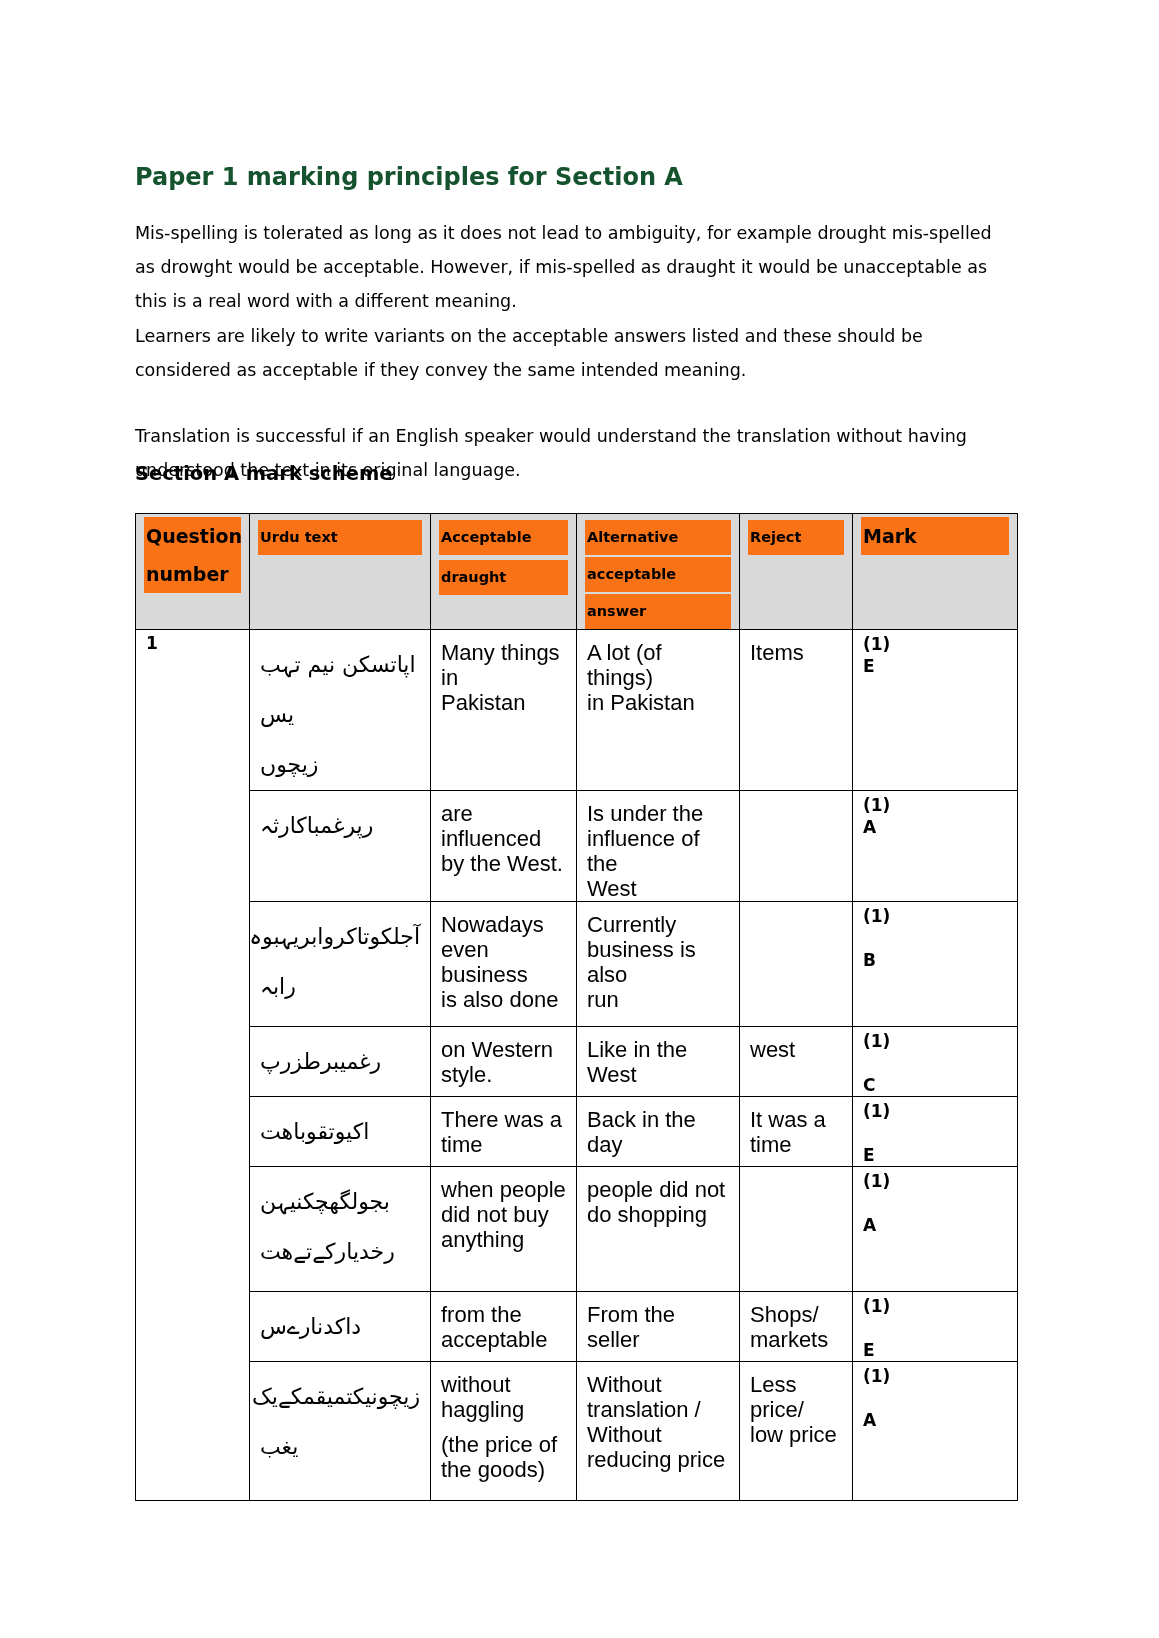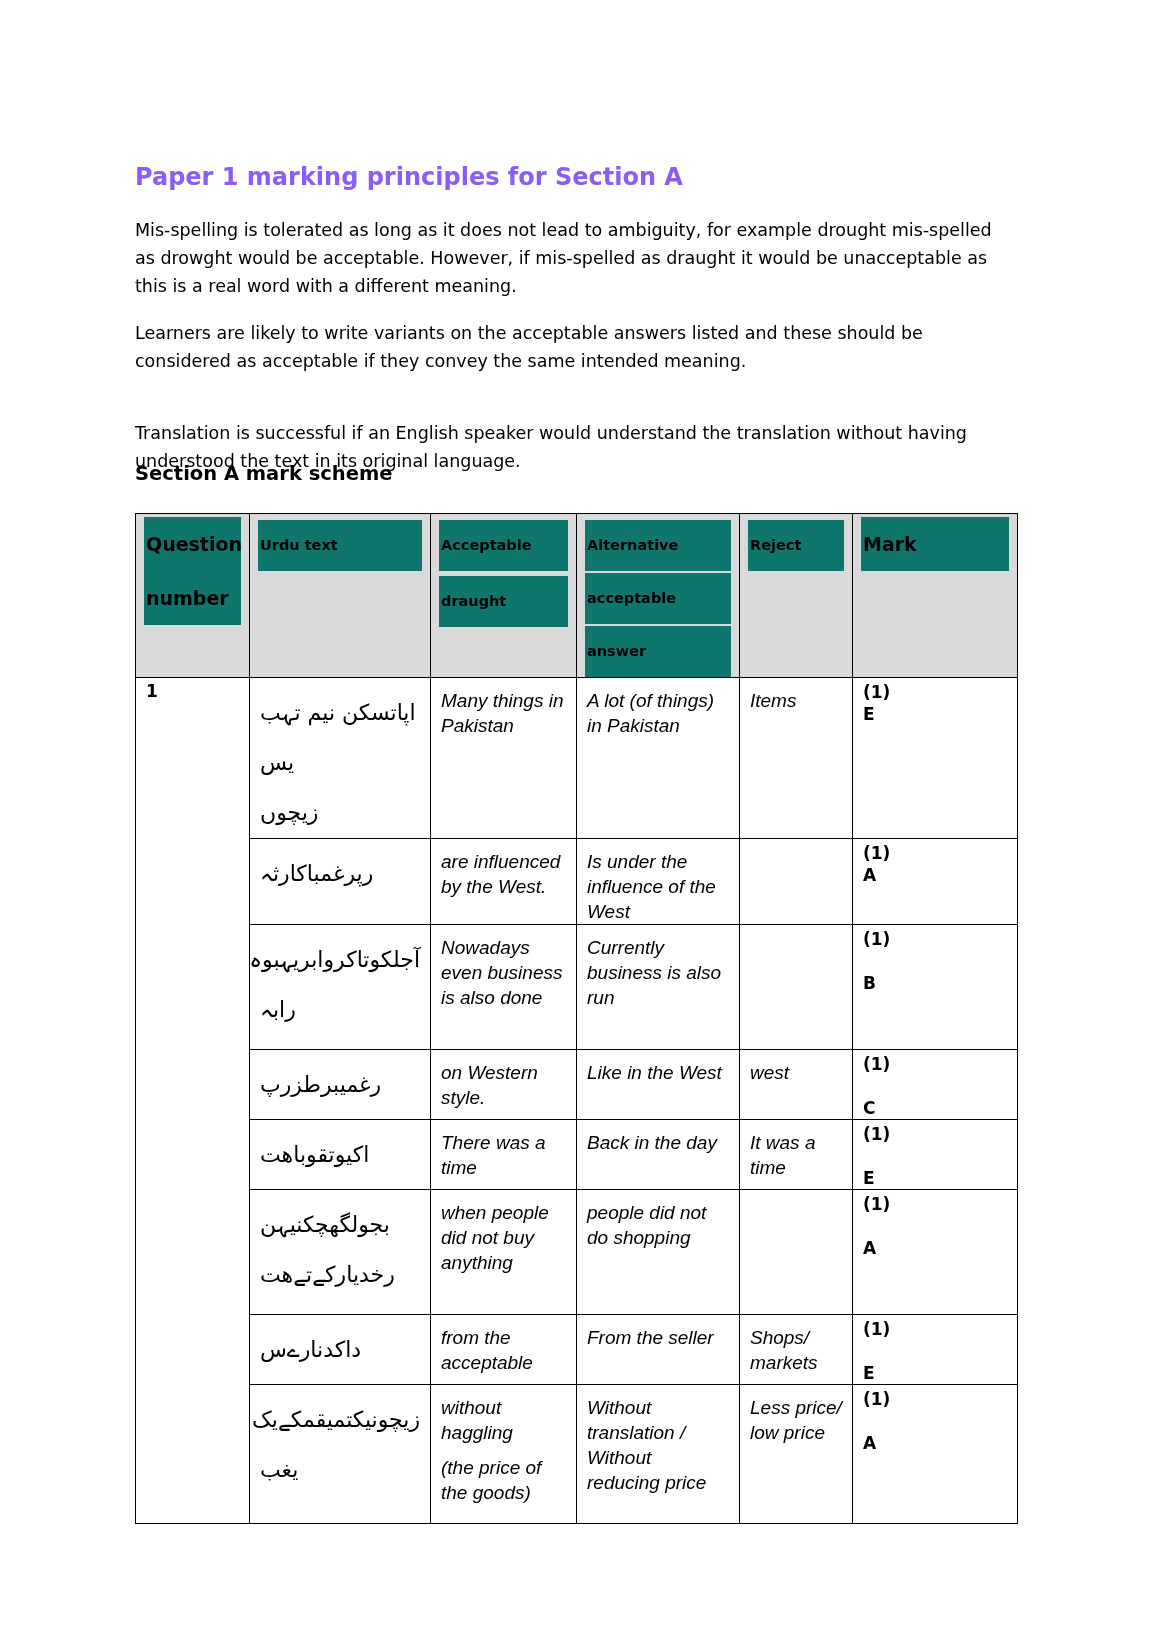--- a/index.html
+++ b/index.html
@@ -1,37 +1,37 @@
 <!DOCTYPE html>
 <html><head>
 <meta charset="utf-8">
 <style>
   html, body { margin: 0; padding: 0; background: #ffffff; }
   body { width: 1159px; height: 1638px; position: relative; font-family: "DejaVu Sans", sans-serif; color: #000; }
   .page { position: absolute; left: 135px; top: 0; width: 882px; }
-  .title { position: absolute; top: 163px; left: 0; font-size: 24px; font-weight: bold; color: #8b5cf6; margin: 0; white-space: nowrap; }
-  .para { position: absolute; left: 0; width: 880px; font-size: 17.5px; line-height: 28px; margin: 0; }
+  .title { position: absolute; top: 163px; left: 0; font-size: 24px; font-weight: bold; color: #14532d; margin: 0; white-space: nowrap; }
+  .para { position: absolute; left: 0; width: 880px; font-size: 17.5px; line-height: 34px; margin: 0; }
   .p1 { top: 216px; }
   .p2 { top: 319px; }
   .p3 { top: 392px; margin-top: 27px; }
   .subhead { position: absolute; top: 462px; left: 0; font-size: 19.5px; font-weight: bold; margin: 0; white-space: nowrap; text-align: right; }
 
   table.scheme { position: absolute; top: 513px; left: 0; width: 882px; border-collapse: collapse; table-layout: fixed; }
   table.scheme td, table.scheme th { border: 1.5px solid #000; vertical-align: top; padding: 0; }
   table.scheme th { background: #d9d9d9; text-align: left; height: 72px; }
-  .hlabel { display: block; background: #0f766e; font-weight: bold; font-size: 14.5px; line-height: 19px; margin: 6px 8px 0 8px; padding: 16px 2px; }
+  .hlabel { display: block; background: #f97316; font-weight: bold; font-size: 14.5px; line-height: 19px; margin: 6px 8px 0 8px; padding: 8px 2px; }
   .hlabel + .hlabel { margin-top: 5px; }
   .hlabel.big { font-size: 19px; line-height: 22px; margin: 3px 8px 0 8px; }
   .hlabel.narrow { display: inline-block; }
   .hstack { display: flex; flex-direction: column; }
 
   .qnum { font-weight: bold; font-size: 17px; padding: 3px 10px !important; }
   .urdu { font-family: "DejaVu Sans", sans-serif; direction: rtl; text-align: left; unicode-bidi: plaintext; font-size: 22px; padding: 10px 10px 0 10px !important; line-height: 50px; }
   .urdu span { display: block; }
-  .cell { font-family: "Liberation Sans", sans-serif; font-size: 19px; line-height: 25px; padding: 10px 10px 0 10px !important; font-style: italic; }
+  .cell { font-family: "Liberation Sans", sans-serif; font-size: 22px; line-height: 25px; padding: 10px 10px 0 10px !important; }
   .cell span { display: block; }
   .mark { font-weight: bold; font-size: 17px; padding: 3px 10px 0 10px !important; line-height: 22px; }
   .mark .score { display: block; }
   .mark .letter { display: block; }
   .gap { margin-top: 22px; }
 </style>
 </head>
 <body>
 
 <div class="page">

